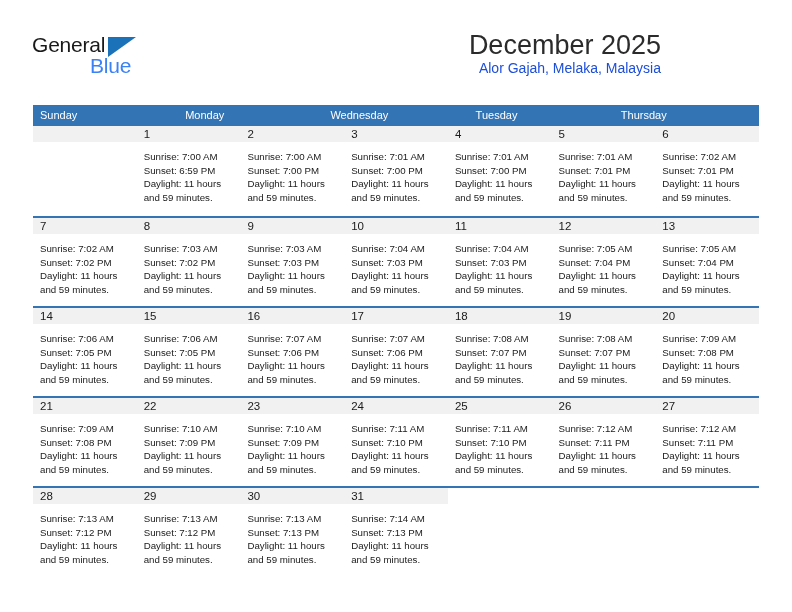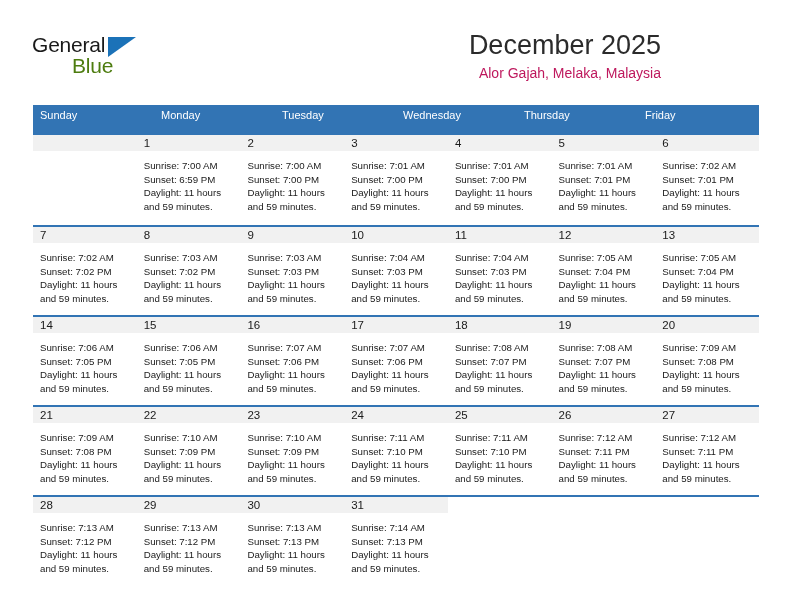--- a/index.html
+++ b/index.html
@@ -49,57 +49,56 @@
     position: absolute;
     left: 76px;
     top: 4px;
     width: 0;
     height: 0;
     border-left: 28px solid #1b72b8;
     border-bottom: 20px solid transparent;
   }
   .logo-blue {
     position: absolute;
-    left: 40px;
+    left: 58px;
     top: 21px;
     font-size: 21px;
     letter-spacing: -0.2px;
-    color: #4d7c0f;
+    color: #3b82f6;
     font-family: "Liberation Sans", sans-serif;
   }
   .title-block {
     position: absolute;
     right: 34px;
     top: 30px;
     text-align: right;
   }
   .cal-title {
     font-size: 27px;
     color: #2b2b2b;
     line-height: 1.12;
     white-space: nowrap;
   }
   .cal-subtitle {
-    margin-top: 5px;
     font-size: 14px;
-    color: #be185d;
+    color: #1d4ed8;
     white-space: nowrap;
   }
 
   
   .calendar {
     position: absolute;
     left: 33px;
     top: 105px;
     width: 726px;
   }
   .weekday-row {
     display: flex;
     background: #3274b4;
-    height: 30px;
+    height: 21px;
   }
   .weekday {
     flex: 1 1 0;
     color: #ffffff;
     font-size: 11px;
     line-height: 21px;
     padding-left: 7px;
     box-sizing: border-box;
     white-space: nowrap;
     overflow: hidden;
@@ -158,24 +157,23 @@
     <div class="title-block">
       <div class="cal-title">December 2025</div>
       <div class="cal-subtitle">Alor Gajah, Melaka, Malaysia</div>
     </div>
   </div>
 
   <div class="calendar">
     <div class="weekday-row" id="weekday-row">
         <div class="weekday">Sunday</div>
         <div class="weekday">Monday</div>
+        <div class="weekday">Wednesday</div>
         <div class="weekday">Tuesday</div>
-        <div class="weekday">Wednesday</div>
         <div class="weekday">Thursday</div>
-        <div class="weekday">Friday</div>
       </div>
     <div id="weeks-container">
         <div class="week-row first">
           <div class="day-cell empty">
             <div class="day-number"></div>
           </div>
           <div class="day-cell">
             <div class="day-number">1</div>
             <div class="day-body">
               <div>Sunrise: 7:00 AM</div>

